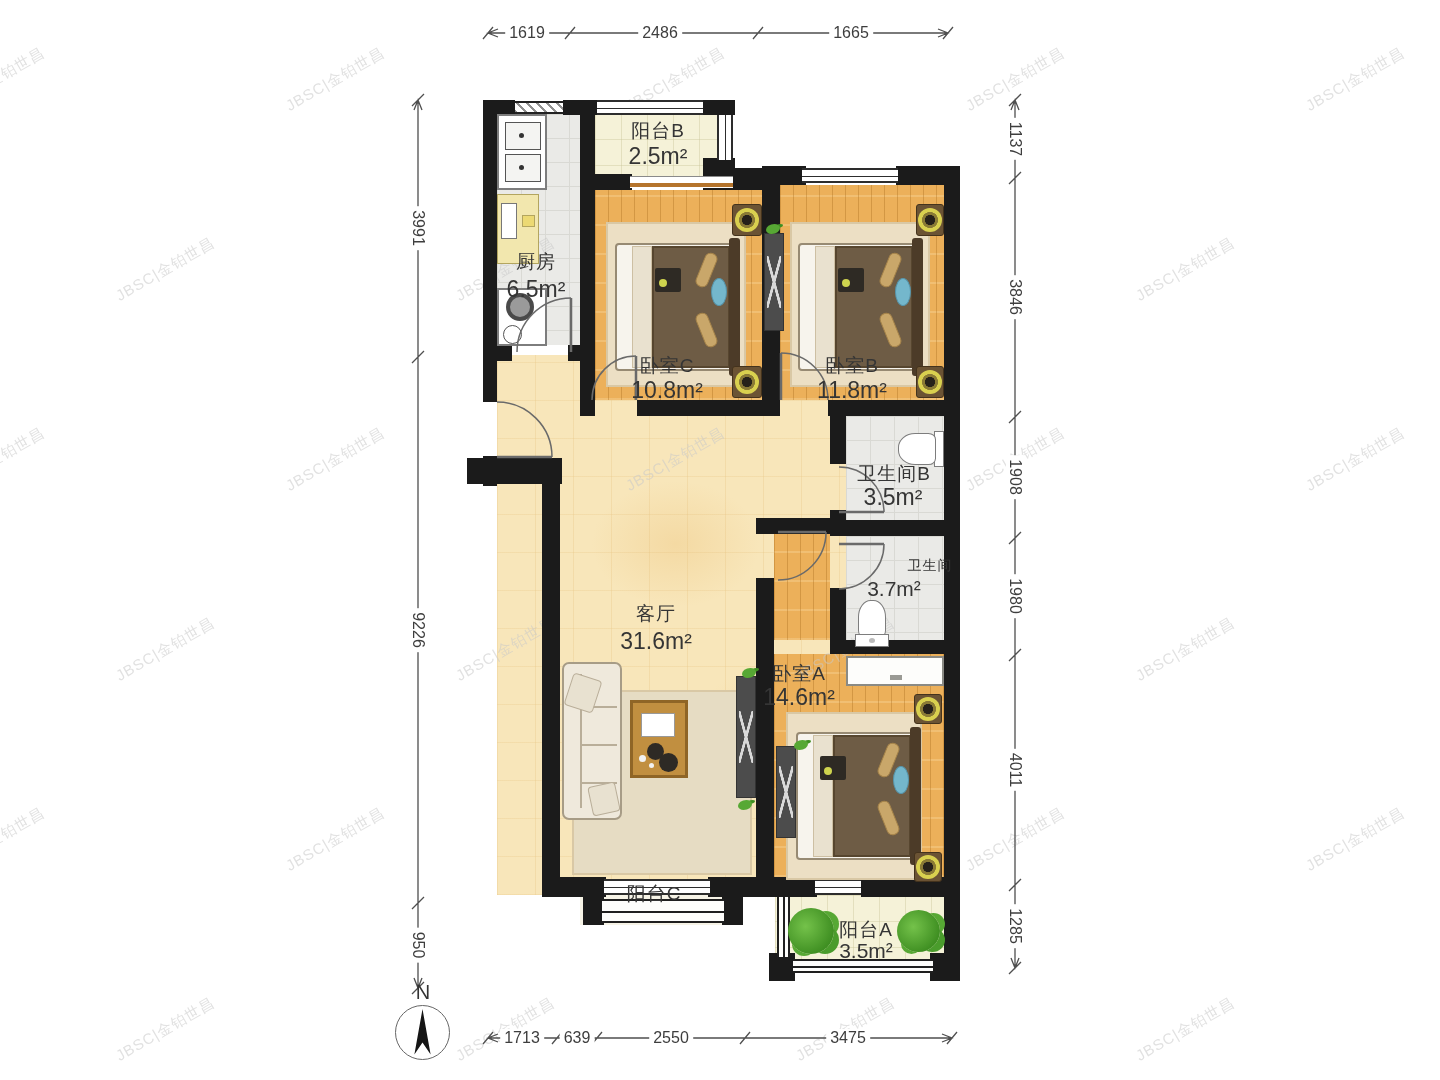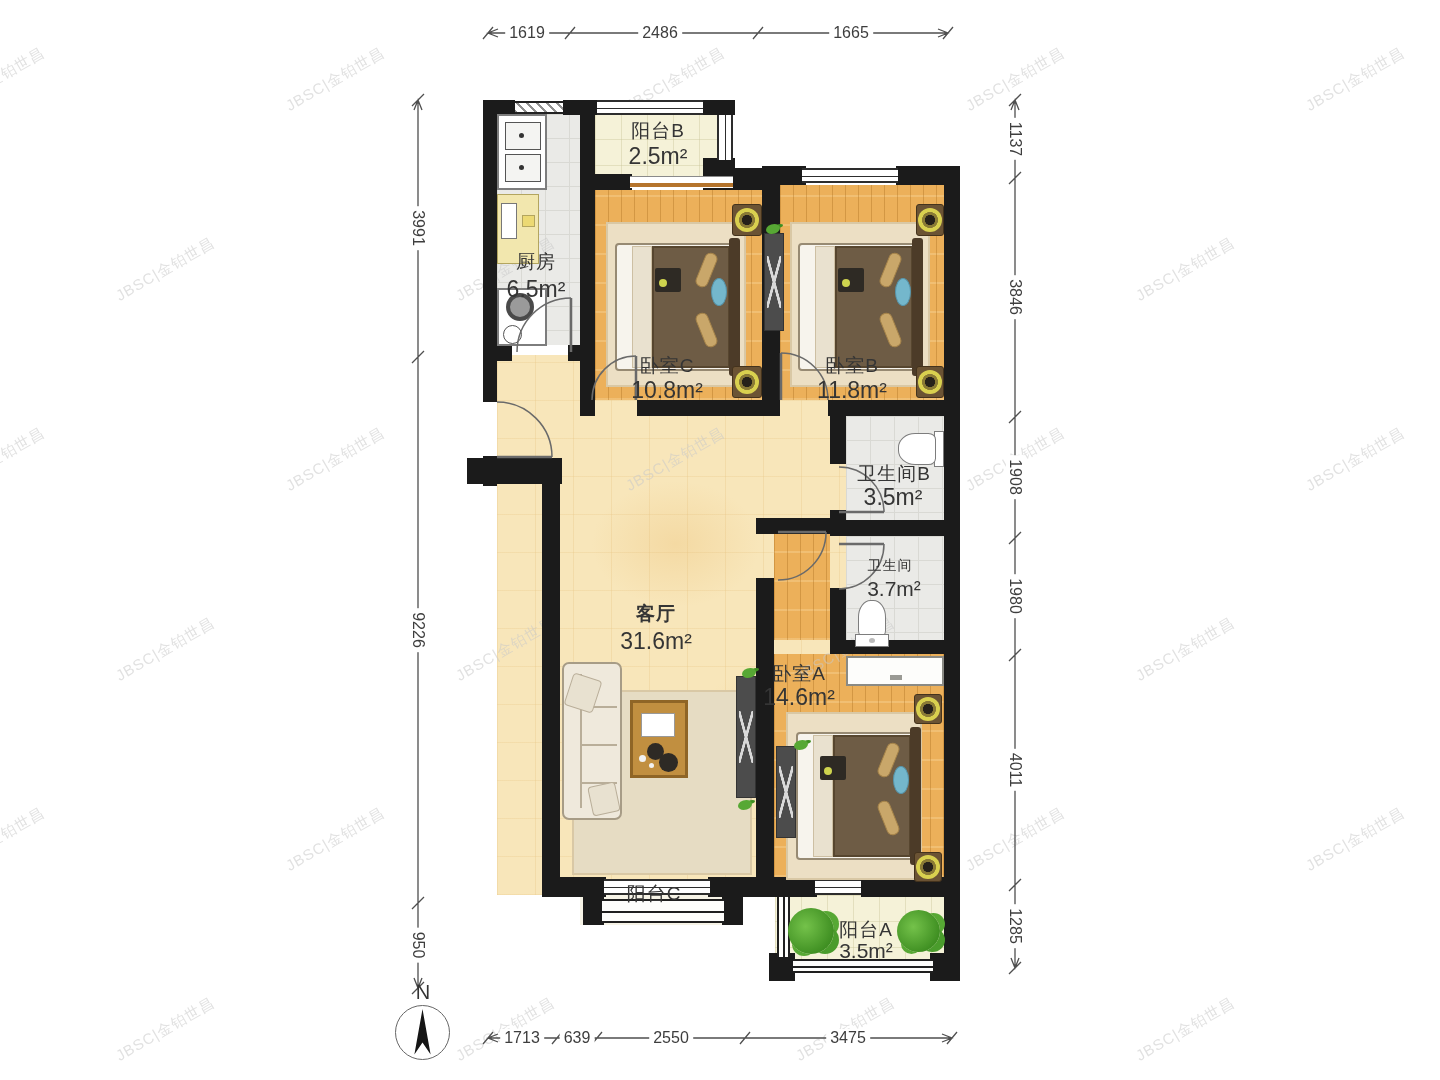--- a/index.html
+++ b/index.html
@@ -274,23 +274,23 @@
   <span class="rname" style="left:658px;top:131px;">阳台B</span>
   <span class="rarea" style="left:658px;top:156px;">2.5m²</span>
   <span class="rname" style="left:536px;top:262px;">厨房</span>
   <span class="rarea" style="left:536px;top:289px;">6.5m²</span>
   <span class="rname" style="left:667px;top:366px;">卧室C</span>
   <span class="rarea" style="left:667px;top:390px;">10.8m²</span>
   <span class="rname" style="left:852px;top:366px;">卧室B</span>
   <span class="rarea" style="left:852px;top:390px;">11.8m²</span>
   <span class="rname" style="left:894px;top:474px;">卫生间B</span>
   <span class="rarea" style="left:893px;top:497px;">3.5m²</span>
-  <span class="rname small" style="left:890px;top:566px;">卫生间</span>
+  <span class="rname small" style="left:930px;top:566px;">卫生间</span>
   <span class="rarea small" style="left:894px;top:589px;">3.7m²</span>
-  <span class="rname" style="left:656px;top:614px;font-weight:bold;">客厅</span>
+  <span class="rname" style="left:656px;top:614px;">客厅</span>
   <span class="rarea" style="left:656px;top:641px;">31.6m²</span>
   <span class="rname" style="left:799px;top:674px;">卧室A</span>
   <span class="rarea" style="left:799px;top:697px;">14.6m²</span>
   <span class="rname" style="left:654px;top:894px;">阳台C</span>
   <span class="rname" style="left:866px;top:930px;">阳台A</span>
   <span class="rarea" style="left:866px;top:951px;font-size:21px;">3.5m²</span>
 
   <span class="dim" style="left:527px;top:33px;">1619</span>
   <span class="dim" style="left:660px;top:33px;">2486</span>
   <span class="dim" style="left:851px;top:33px;">1665</span>

